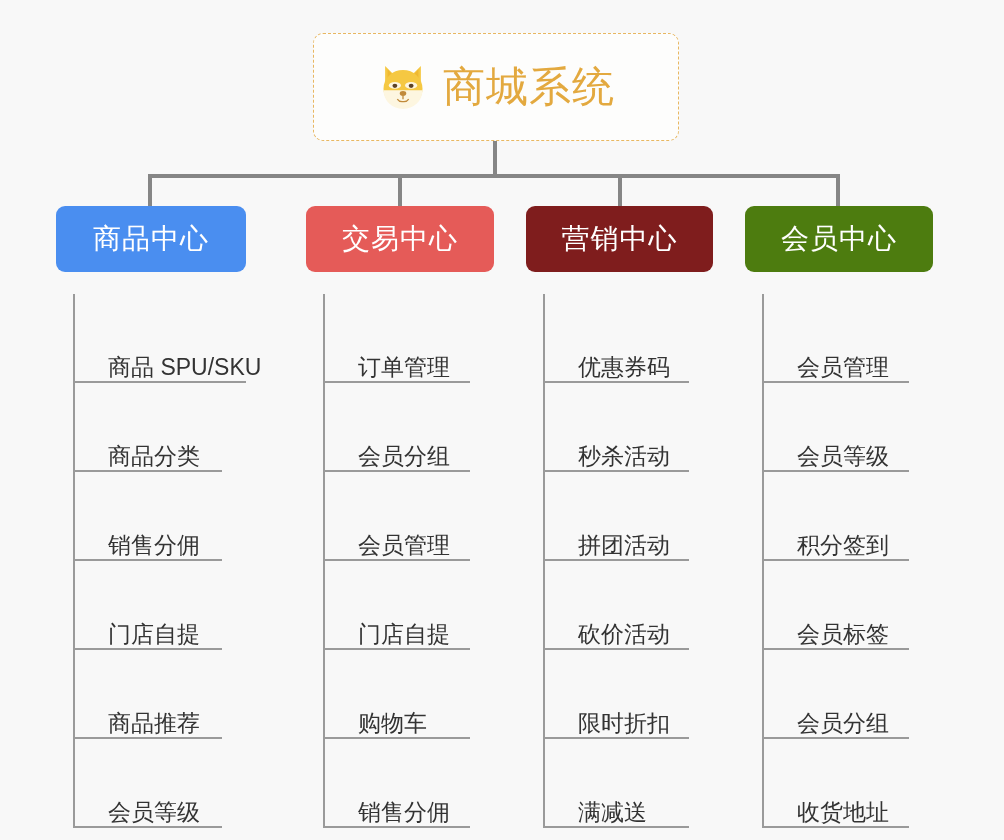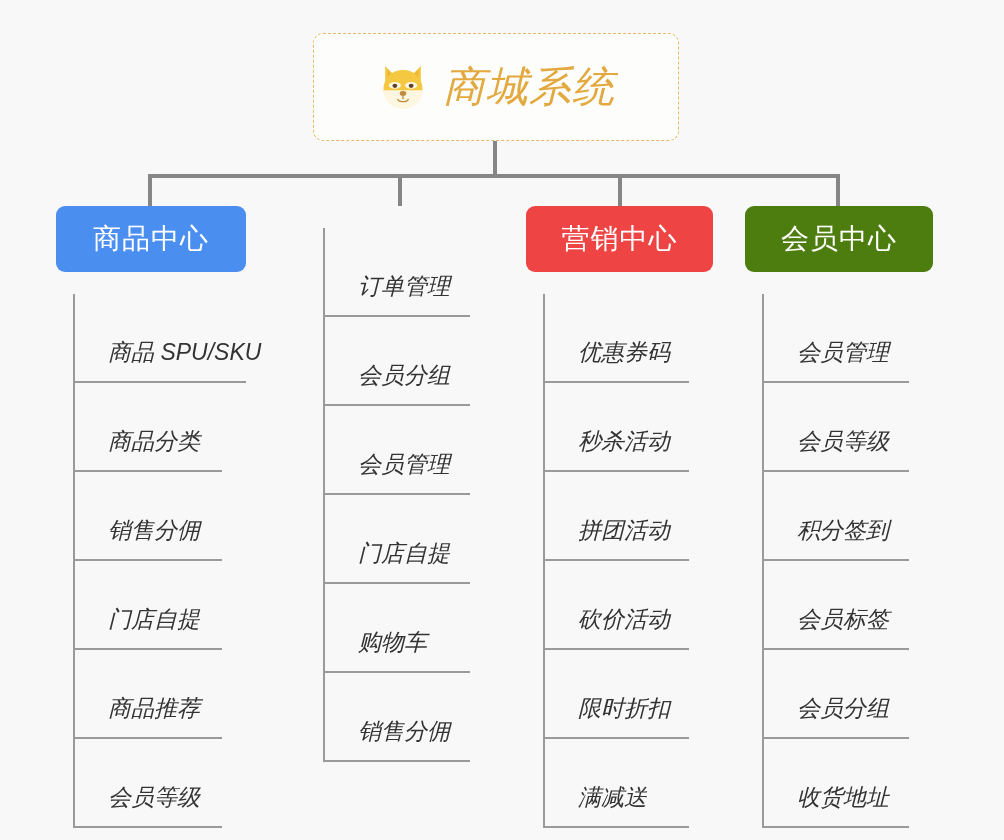--- a/index.html
+++ b/index.html
@@ -89,22 +89,21 @@
     margin-left: 17px;
     border-left: 2px solid #9a9a9a;
   }
   .leaf-item {
     height: 89px;
     box-sizing: border-box;
     border-bottom: 2px solid #9a9a9a;
     display: flex;
     align-items: flex-end;
     padding-left: 33px;
-    padding-bottom: 18px;
-    font-style: italic;
+    padding-bottom: 3px;
   }
   .leaf-label {
     font-size: 23px;
     color: #333333;
     line-height: 1.1;
     white-space: nowrap;
   }
   
   .leaf-item { border-bottom: none; position: relative; }
   .leaf-item::after {
@@ -114,21 +113,21 @@
     bottom: 0;
     height: 2px;
     background: #9a9a9a;
     width: calc(100% - 24px);
   }
   .leaf-item.wide::after { width: 100%; }
 </style>
 </head>
 <body style="background: rgb(248, 248, 248);">
 
-<div id="root-node" style="border-color: rgb(232, 183, 97); font-style: italic;">
+<div id="root-node" style="border-color: rgb(232, 183, 97);">
   <svg id="root-emoji" viewBox="0 0 64 64">
     <path d="M10 6 L10 26 L22 18 Z" fill="#f5c842"></path>
     <path d="M54 6 L54 26 L42 18 Z" fill="#f5c842"></path>
     <path d="M13 10 L13 24 L21 19 Z" fill="#efb832"></path>
     <path d="M51 10 L51 24 L43 19 Z" fill="#efb832"></path>
     <ellipse cx="32" cy="34" rx="24" ry="23" fill="#f5c842"></ellipse>
     <path d="M8 36 a24 23 0 0 0 48 0 Z" fill="#fdf6e0"></path>
     <ellipse cx="22" cy="30" rx="7.5" ry="4.2" fill="#fdf6e0"></ellipse>
     <ellipse cx="42" cy="30" rx="7.5" ry="4.2" fill="#fdf6e0"></ellipse>
     <ellipse cx="22" cy="30.5" rx="3" ry="2.6" fill="#5c4326"></ellipse>
@@ -167,20 +166,23 @@
     <li class="leaf-item">
         <span class="leaf-label">商品推荐</span>
       </li>
     <li class="leaf-item">
         <span class="leaf-label">会员等级</span>
       </li>
   </ul>
 </div>
 
 <div class="column" id="col-1">
+  <div class="cat-header" style="background: rgb(229, 91, 88);">
+    <span>交易中心</span>
+  </div>
   <ul class="leaf-list">
     <li class="leaf-item">
         <span class="leaf-label">订单管理</span>
       </li>
     <li class="leaf-item">
         <span class="leaf-label">会员分组</span>
       </li>
     <li class="leaf-item">
         <span class="leaf-label">会员管理</span>
       </li>
@@ -190,21 +192,21 @@
     <li class="leaf-item">
         <span class="leaf-label">购物车</span>
       </li>
     <li class="leaf-item">
         <span class="leaf-label">销售分佣</span>
       </li>
   </ul>
 </div>
 
 <div class="column" id="col-2">
-  <div class="cat-header" style="background: #ef4444;">
+  <div class="cat-header" style="background: #7f1d1d;">
     <span>营销中心</span>
   </div>
   <ul class="leaf-list">
     <li class="leaf-item">
         <span class="leaf-label">优惠券码</span>
       </li>
     <li class="leaf-item">
         <span class="leaf-label">秒杀活动</span>
       </li>
     <li class="leaf-item">

